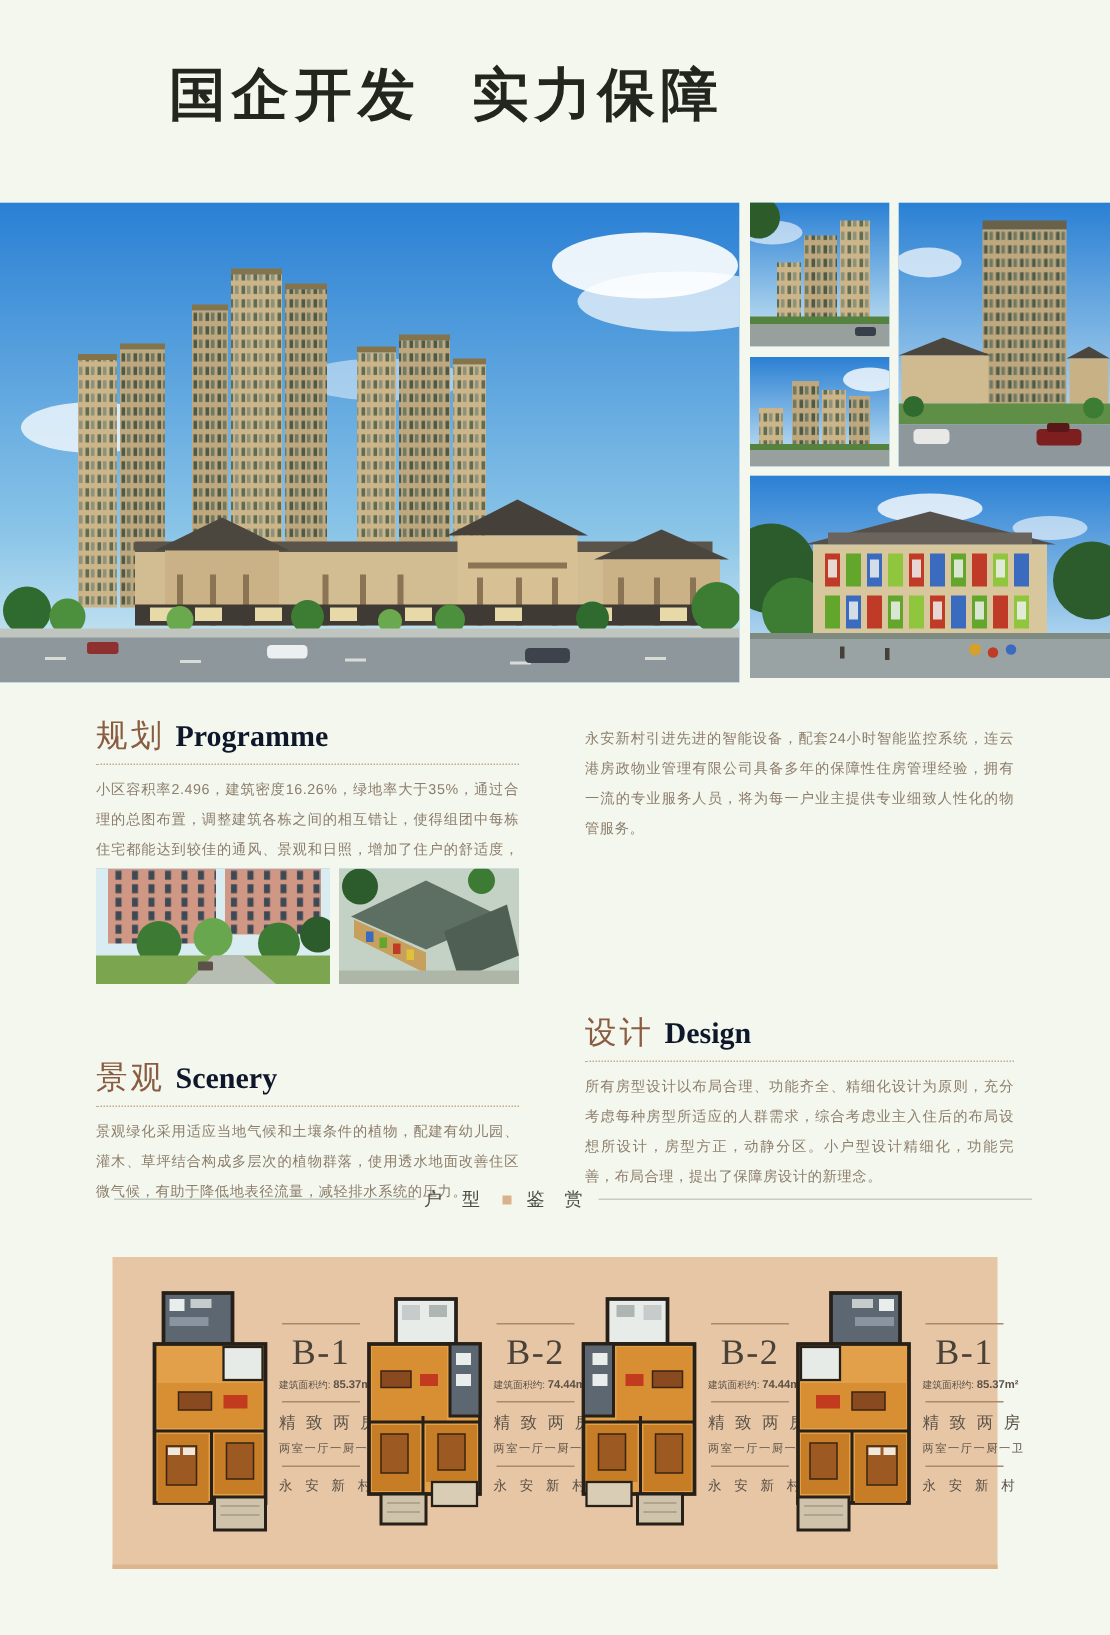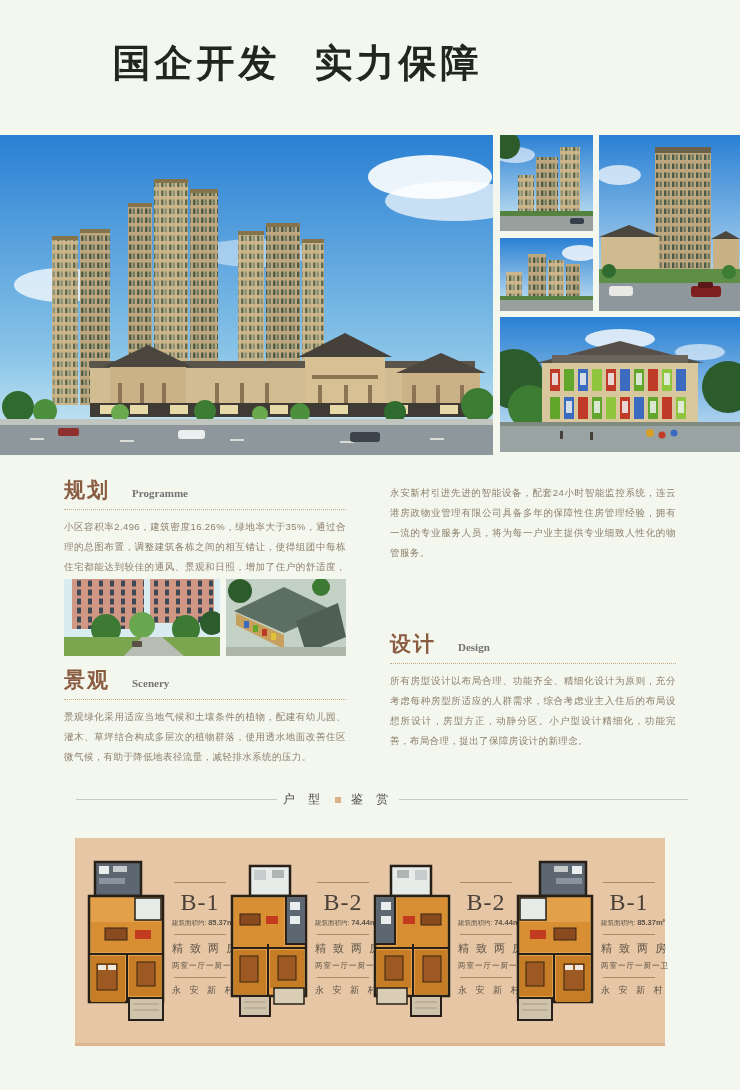--- a/index.html
+++ b/index.html
@@ -19,44 +19,44 @@
   .photo-s1{left:500px;top:135px;width:93px;height:96px;}
   .photo-s2{left:500px;top:238px;width:93px;height:73px;}
   .photo-tall{left:599px;top:135px;width:141px;height:176px;}
   .photo-wide{left:500px;top:317px;width:240px;height:135px;}
   .strip-l{left:64px;top:579px;width:156px;height:77px;}
   .strip-r{left:226px;top:579px;width:120px;height:77px;}
 
   
   .section{width:282px;}
   .sec-head{border-bottom:1px dotted #c5ab8c;padding-bottom:5px;white-space:nowrap;}
-  .sec-head .zh{font-size:21px;font-weight:bold;color:#8a5c41;letter-spacing:2px;}
-  .sec-head .en{font-family:"Liberation Serif",serif;font-size:11px;font-weight:bold;
-                color:#737373;margin-left:22px;}
+  .sec-head .zh{font-size:21px;font-weight:normal;color:#8a5c41;letter-spacing:2px;}
+  .sec-head .en{font-family:"Liberation Serif",serif;font-size:20px;font-weight:bold;
+                color:#0f172a;margin-left:7px;}
   .sec-body{margin-top:7px;font-size:9.5px;line-height:20px;color:#8d7e6c;
             text-align:justify;letter-spacing:.4px;}
 
   .sec-planning{left:64px;top:476px;}
   .sec-property{left:390px;top:476px;width:286px;}
   .sec-area{left:390px;top:572px;width:286px;}
-  .sec-scenery{left:64px;top:666px;}
-  .sec-design{left:390px;top:630px;width:286px;}
+  .sec-scenery{left:64px;top:704px;}
+  .sec-design{left:390px;top:674px;width:286px;}
 
   
   .divider{left:76px;top:791px;width:612px;display:flex;align-items:center;}
   .divider .line{height:1px;background:#c6cdc2;}
   .divider .l1{flex:0.82;}
   .divider .l2{flex:1.18;}
   .divider .txt{font-size:12px;color:#4b4b43;letter-spacing:5px;margin:0 6px;white-space:nowrap;}
   .divider .sq{width:6px;height:6px;background:#d9b28c;margin:0 4px;flex:none;}
 
   
   .panel{left:75px;top:838px;width:590px;height:208px;background:#e6c6a5;
          border-bottom:3px solid #dcb astro;border-bottom:3px solid #dcb48e;
-         display:flex;justify-content:space-between;padding:0 10px;box-sizing:border-box;}
+         display:flex;justify-content:space-between;padding:0 24px;box-sizing:border-box;}
   .fp-unit{display:flex;margin-top:20px;}
   .fp-plan{width:82px;height:168px;flex:none;}
   .fp-plan.mirror svg{transform:scaleX(-1);}
   .fp-label{width:56px;margin-left:5px;margin-top:18px;text-align:center;color:#4a4138;}
   .fp-sep{border-top:1px solid #ab8a6b;margin:6px 2px;}
   .fp-name{font-family:"Liberation Serif",serif;font-size:24px;color:#4a4138;letter-spacing:1px;}
   .fp-area{font-size:6.5px;color:#5c5247;margin-top:2px;white-space:nowrap;}
   .fp-area b{font-size:7.5px;}
   .fp-type{font-size:11px;letter-spacing:2px;color:#5c5247;margin-top:4px;white-space:nowrap;}
   .fp-layout{font-size:7.5px;letter-spacing:1px;color:#5c5247;margin-top:5px;white-space:nowrap;}

